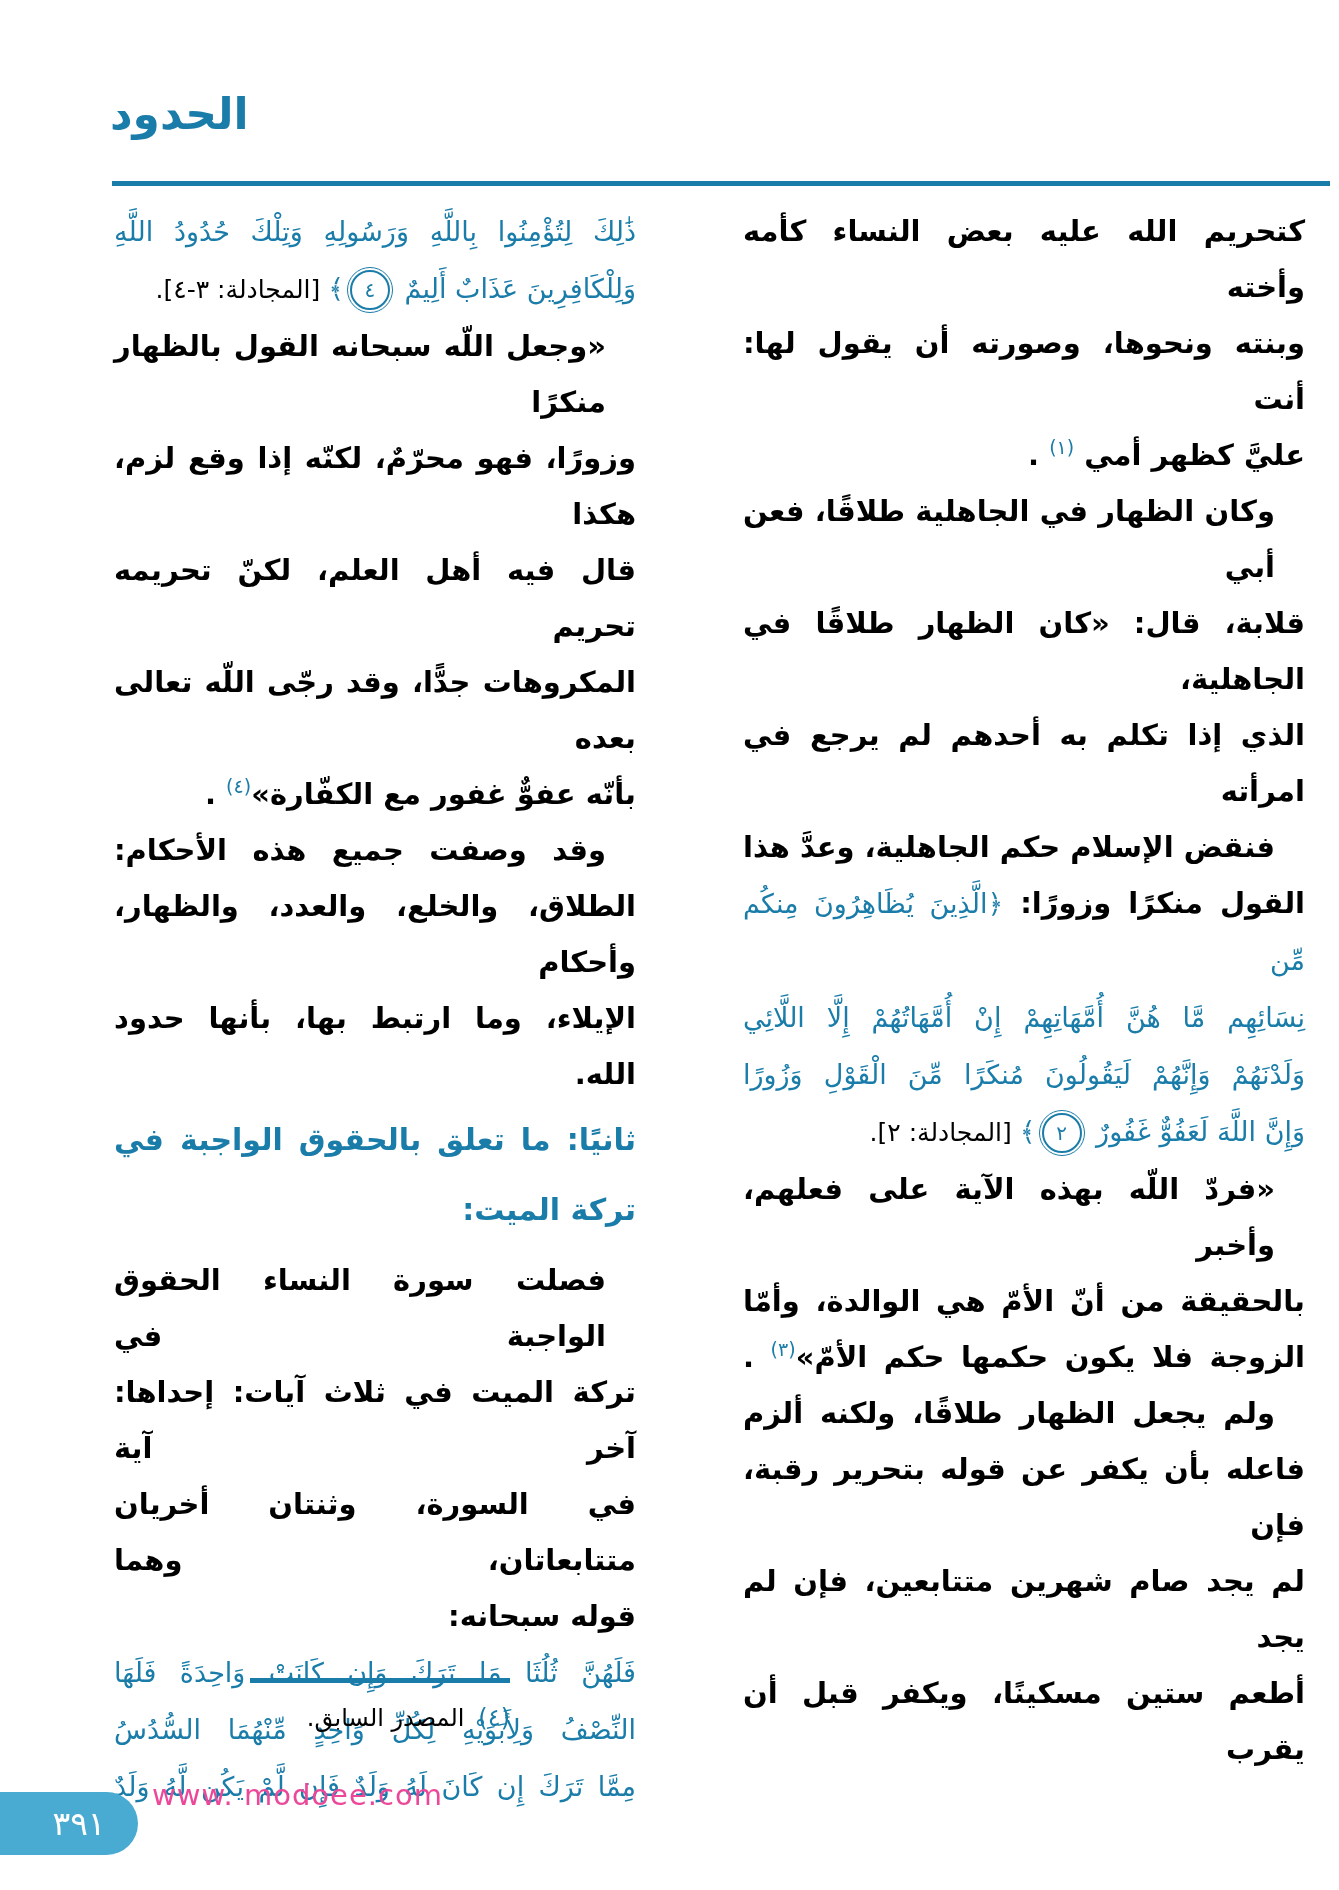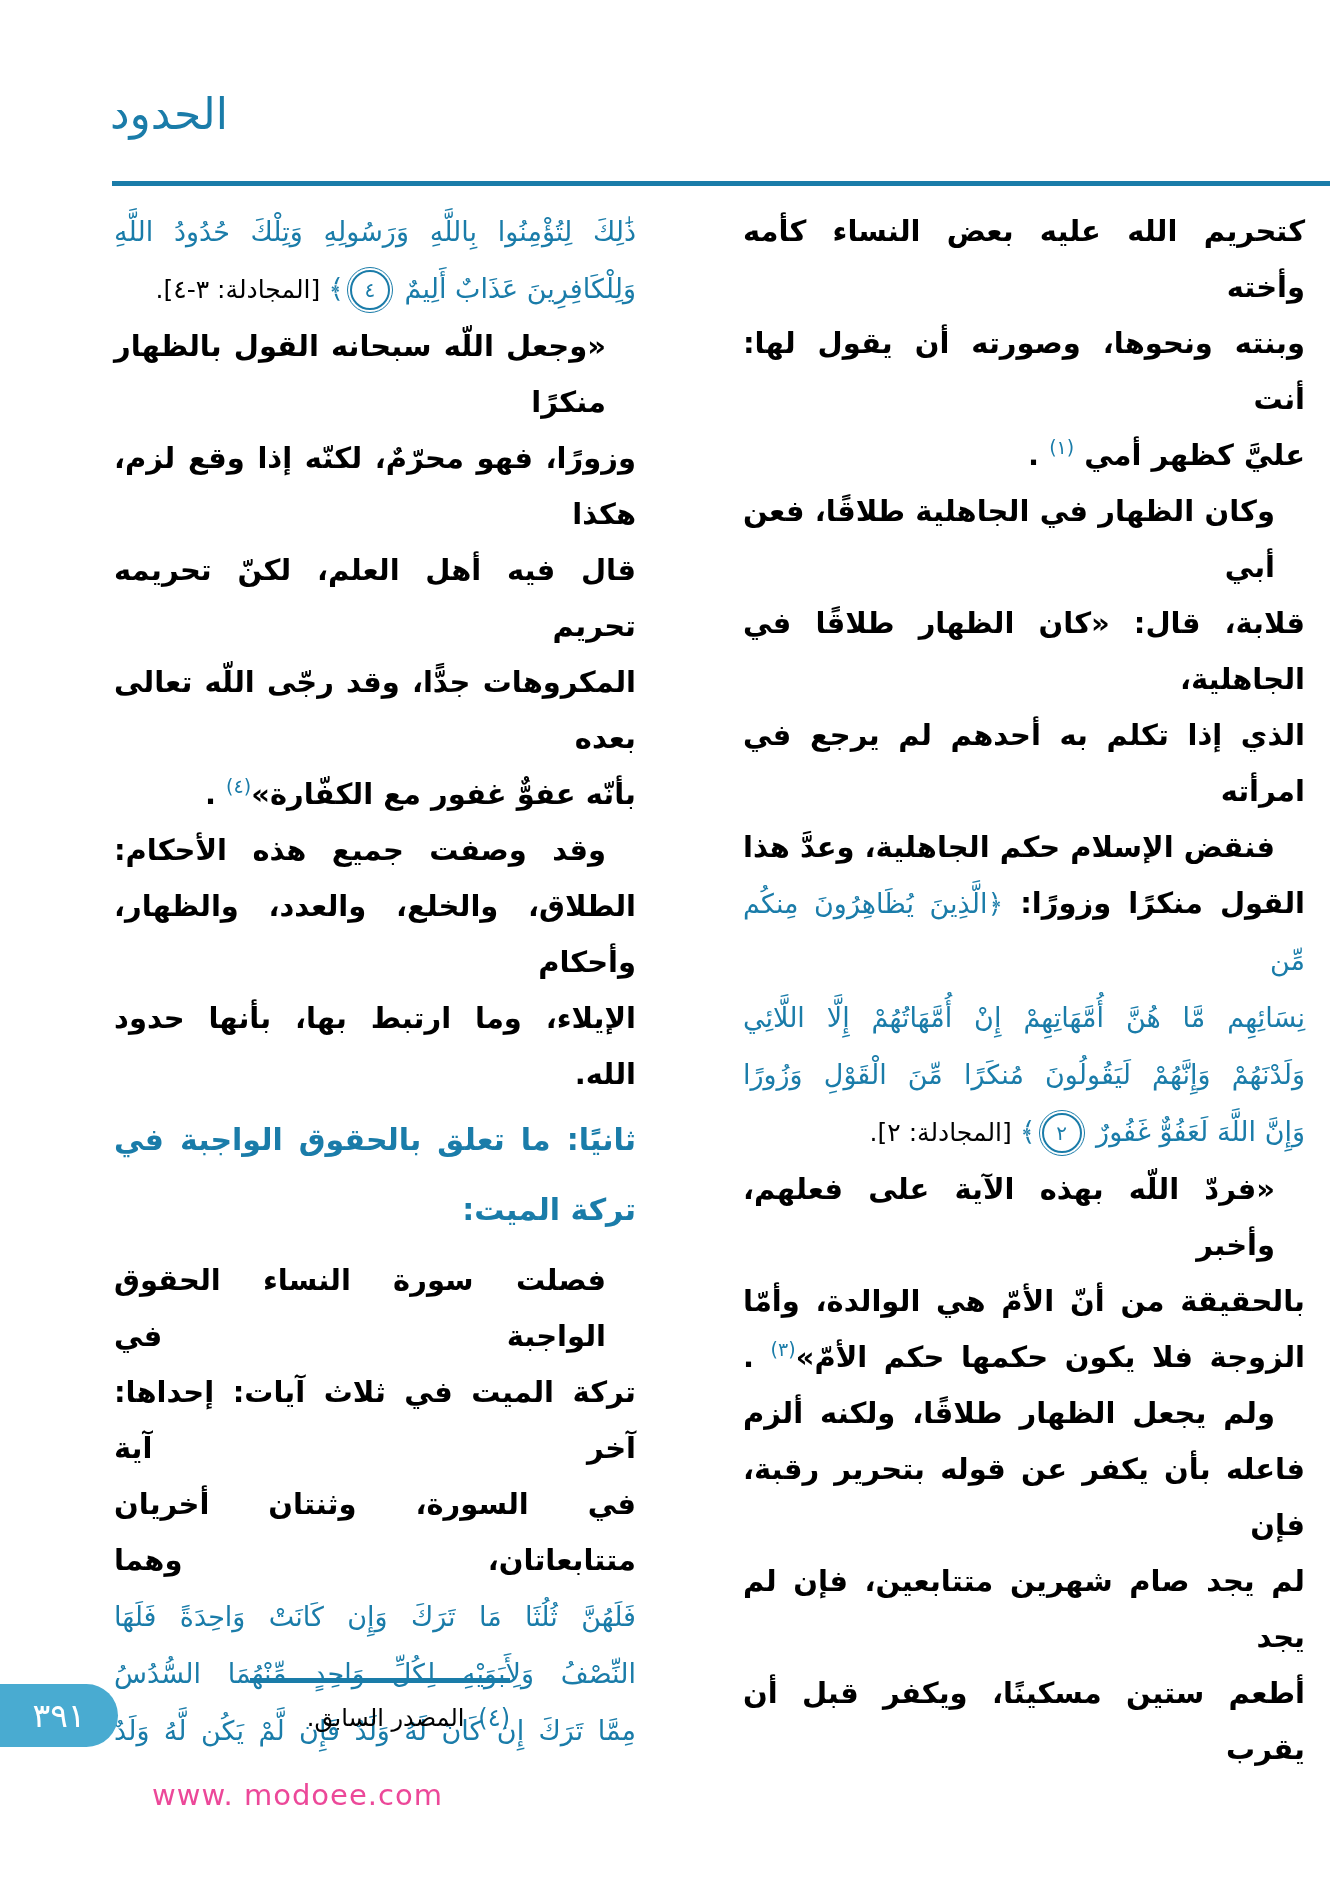--- a/index.html
+++ b/index.html
@@ -8,21 +8,21 @@
     width:1339px;height:1890px;
     background:#ffffff;
     overflow:hidden;
     font-family:"DejaVu Sans", sans-serif;
     direction:rtl;
   }
   
   .header-title{
     position:absolute;
     left:110px;top:88px;
-    font-size:44px;font-weight:400;
+    font-size:44px;font-weight:700;
     color:#1a7ca9;
     direction:rtl;
   }
   .header-rule{
     position:absolute;
     left:112px;top:181px;
     width:1218px;height:5px;
     background:#1a7ca9;
   }
   
@@ -68,26 +68,26 @@
     text-align:left;text-align-last:start;
     padding-right:45px;color:#000;
   }
   .footnote-line .fn-num{color:#1a7ca9;margin-left:14px;font-weight:400;}
   .footnote-line .fn-text{color:#000;font-weight:400;}
   .left-footnotes{position:absolute;left:114px;top:1678px;width:522px;}
   .left-footnotes .footnote-line{padding-right:126px;}
   
   .page-badge{
     position:absolute;
-    left:0;top:1684px;
+    left:0;top:1792px;
     width:118px;height:63px;
     background:#49abd1;
     border-radius:0 32px 32px 0;
     display:flex;align-items:center;justify-content:center;
-    color:#ffffff;font-size:33px;font-weight:400;
+    color:#ffffff;font-size:33px;font-weight:400;padding-left:20px;
   }
   .website{
     position:absolute;
     left:152px;top:1778px;
     direction:ltr;
     color:#ec4899;font-size:29px;font-weight:400;
     letter-spacing:1px;
   }
 </style>
 </head>
@@ -130,20 +130,21 @@
       <div class="line"><span class="t-body">المكروهات جدًّا، وقد رجّى اللّه تعالى بعده</span></div>
       <div class="line last"><span class="t-body">بأنّه عفوٌّ غفور مع الكفّارة»</span><span class="t-fnref">(٤)</span><span class="t-body"> .</span></div>
       <div class="line ind"><span class="t-body">وقد وصفت جميع هذه الأحكام:</span></div>
       <div class="line"><span class="t-body">الطلاق، والخلع، والعدد، والظهار، وأحكام</span></div>
       <div class="line"><span class="t-body">الإيلاء، وما ارتبط بها، بأنها حدود الله.</span></div>
       <div class="line hd"><span class="t-heading">ثانيًا: ما تعلق بالحقوق الواجبة في</span></div>
       <div class="line last hd"><span class="t-heading">تركة الميت:</span></div>
       <div class="line ind"><span class="t-body">فصلت سورة النساء الحقوق الواجبة في</span></div>
       <div class="line"><span class="t-body">تركة الميت في ثلاث آيات: إحداها: آخر آية</span></div>
       <div class="line"><span class="t-body">في السورة، وثنتان أخريان متتابعاتان، وهما</span></div>
+      <div class="line last"><span class="t-body">قوله سبحانه:</span></div>
       <div class="line"><span class="t-quran">فَلَهُنَّ ثُلُثَا مَا تَرَكَ وَإِن كَانَتْ وَاحِدَةً فَلَهَا</span></div>
       <div class="line"><span class="t-quran">النِّصْفُ وَلِأَبَوَيْهِ لِكُلِّ وَاحِدٍ مِّنْهُمَا السُّدُسُ</span></div>
       <div class="line"><span class="t-quran">مِمَّا تَرَكَ إِن كَانَ لَهُ وَلَدٌ فَإِن لَّمْ يَكُن لَّهُ وَلَدٌ</span></div>
     </div>
 
   <div class="left-footnotes" id="left-footnotes">
     <div class="fn-rule left-col-rule"></div>
   <div class="footnote-line"><span class="fn-num">(٤)</span><span class="fn-text">المصدر السابق.</span></div>
     </div>
 

